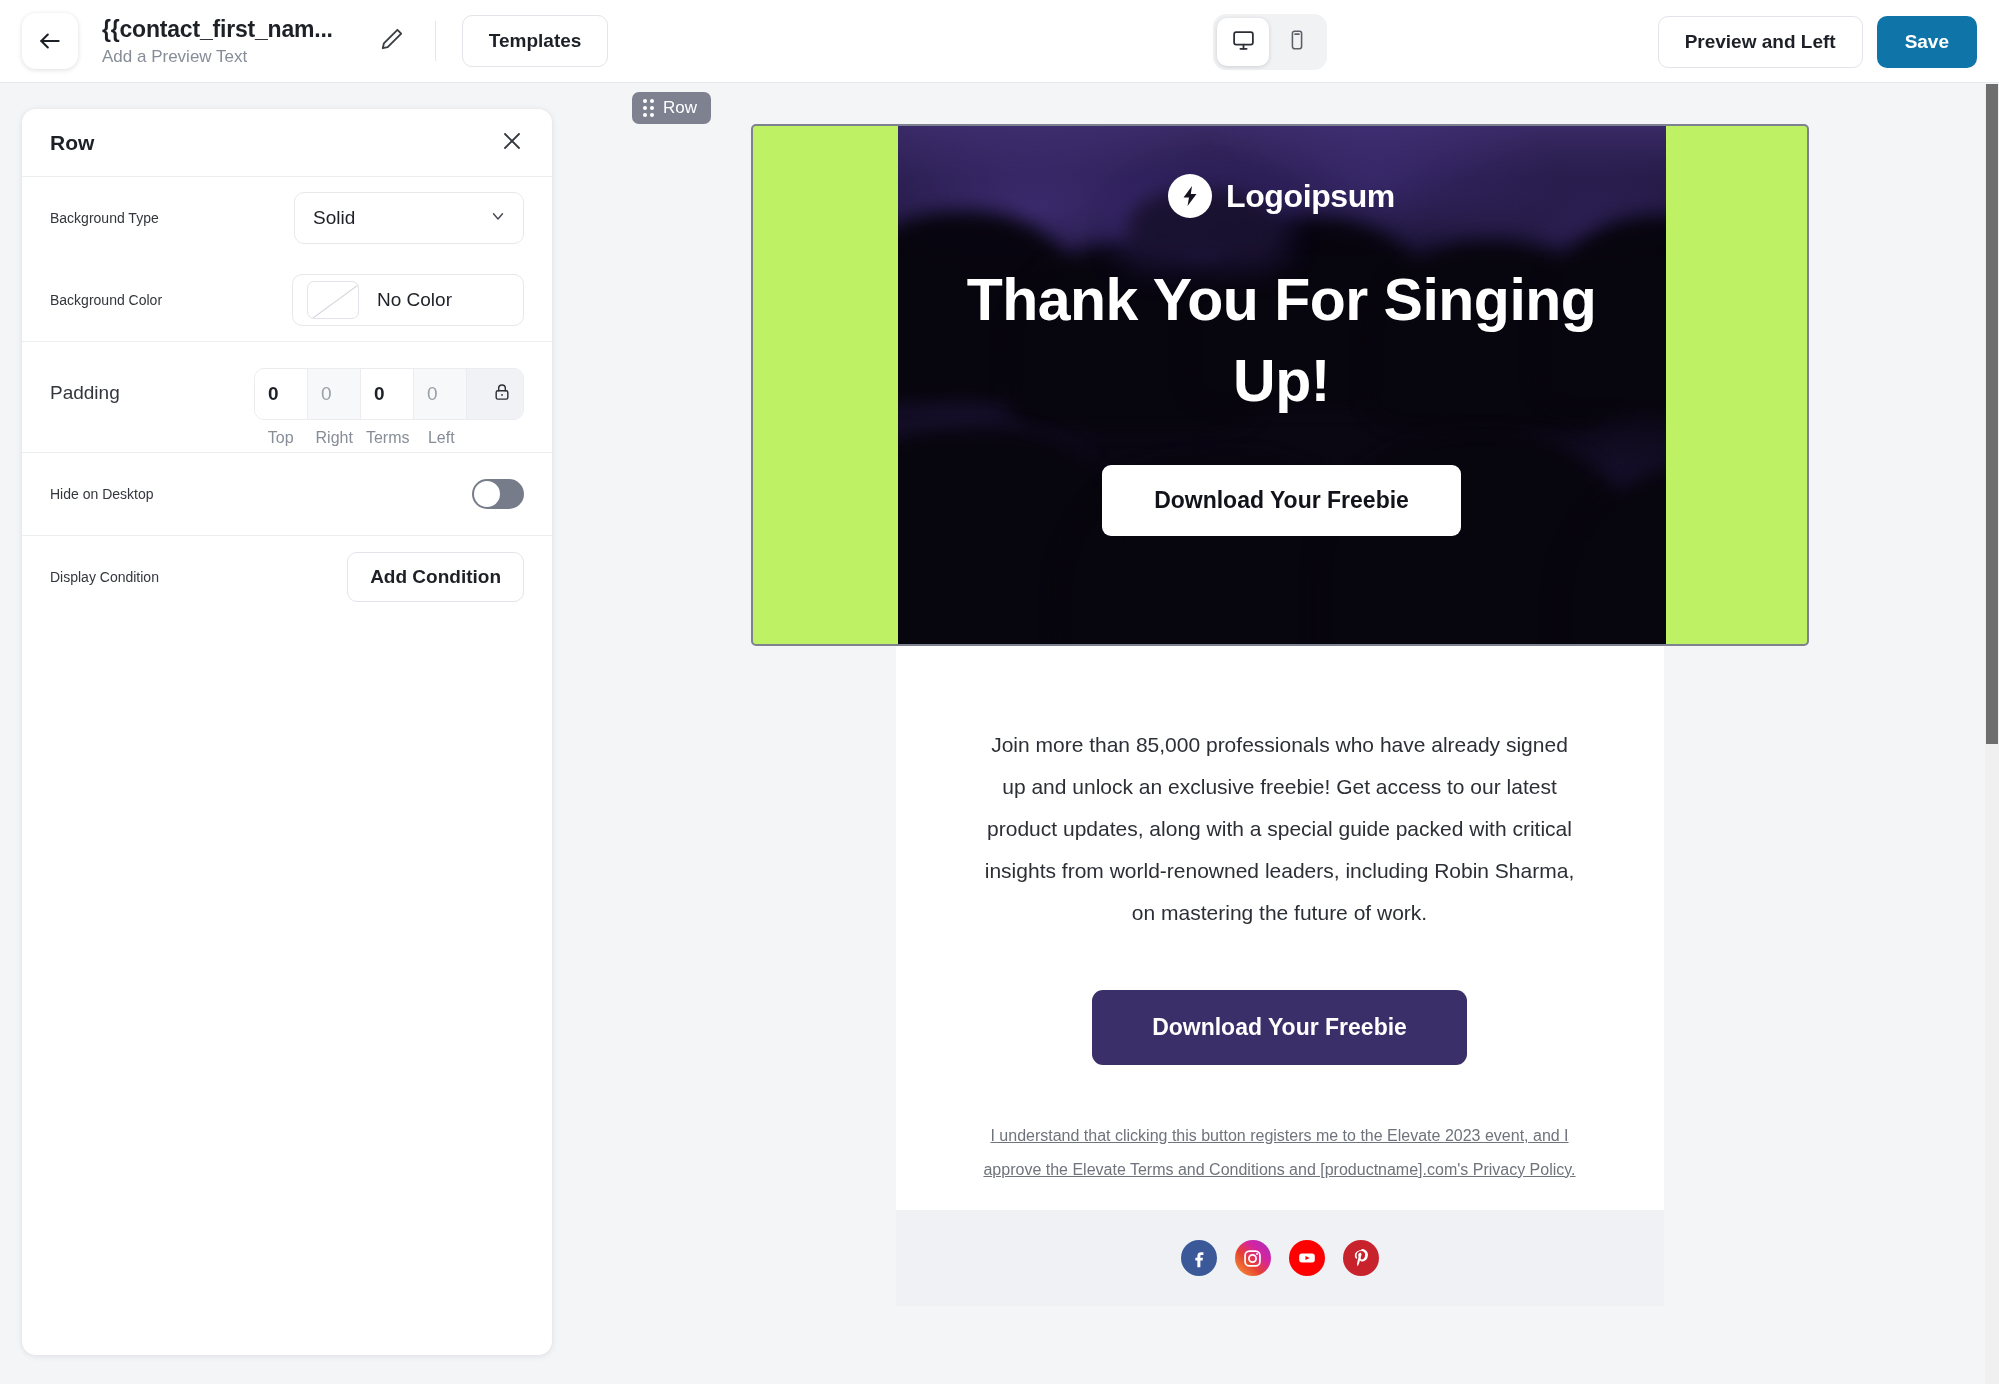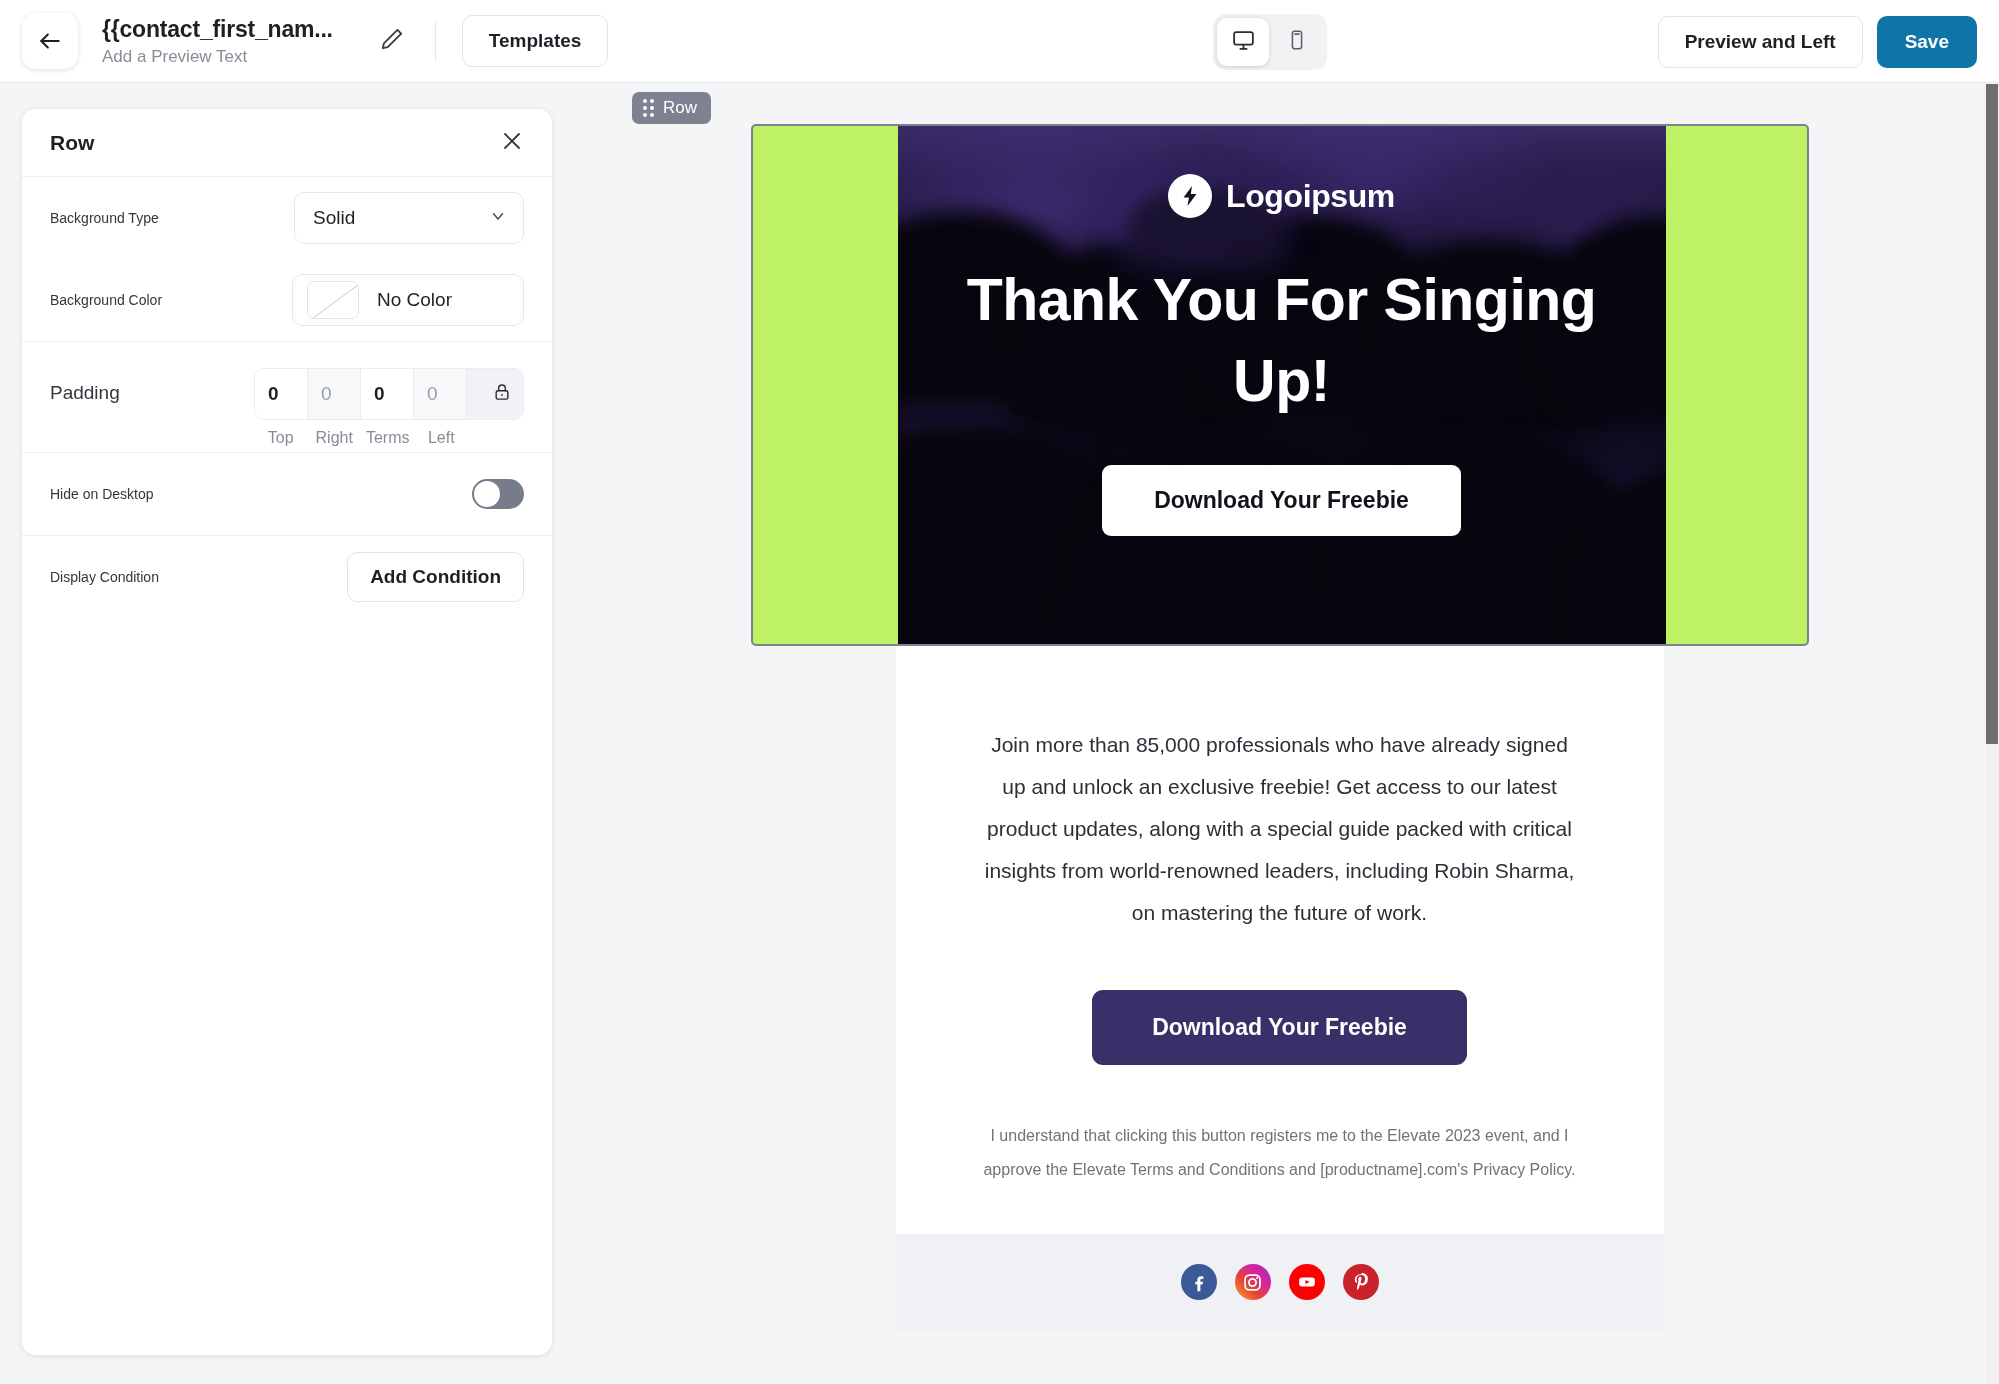--- a/index.html
+++ b/index.html
@@ -491,21 +491,22 @@
     cursor: pointer;
     font-family: "Liberation Sans", sans-serif;
   }
 
   .disclaimer {
     margin-top: 54px;
     font-size: 16px;
     line-height: 2.1;
     color: #6f737b;
     text-align: center;
-    padding-bottom: 48px;
+    padding-bottom: 24px;
+    text-decoration: underline;
   }
 
   .email-footer {
     width: 768px;
     margin: 0 auto;
     background: #eff1f5;
     height: 96px;
     display: flex;
     align-items: center;
     justify-content: center;

